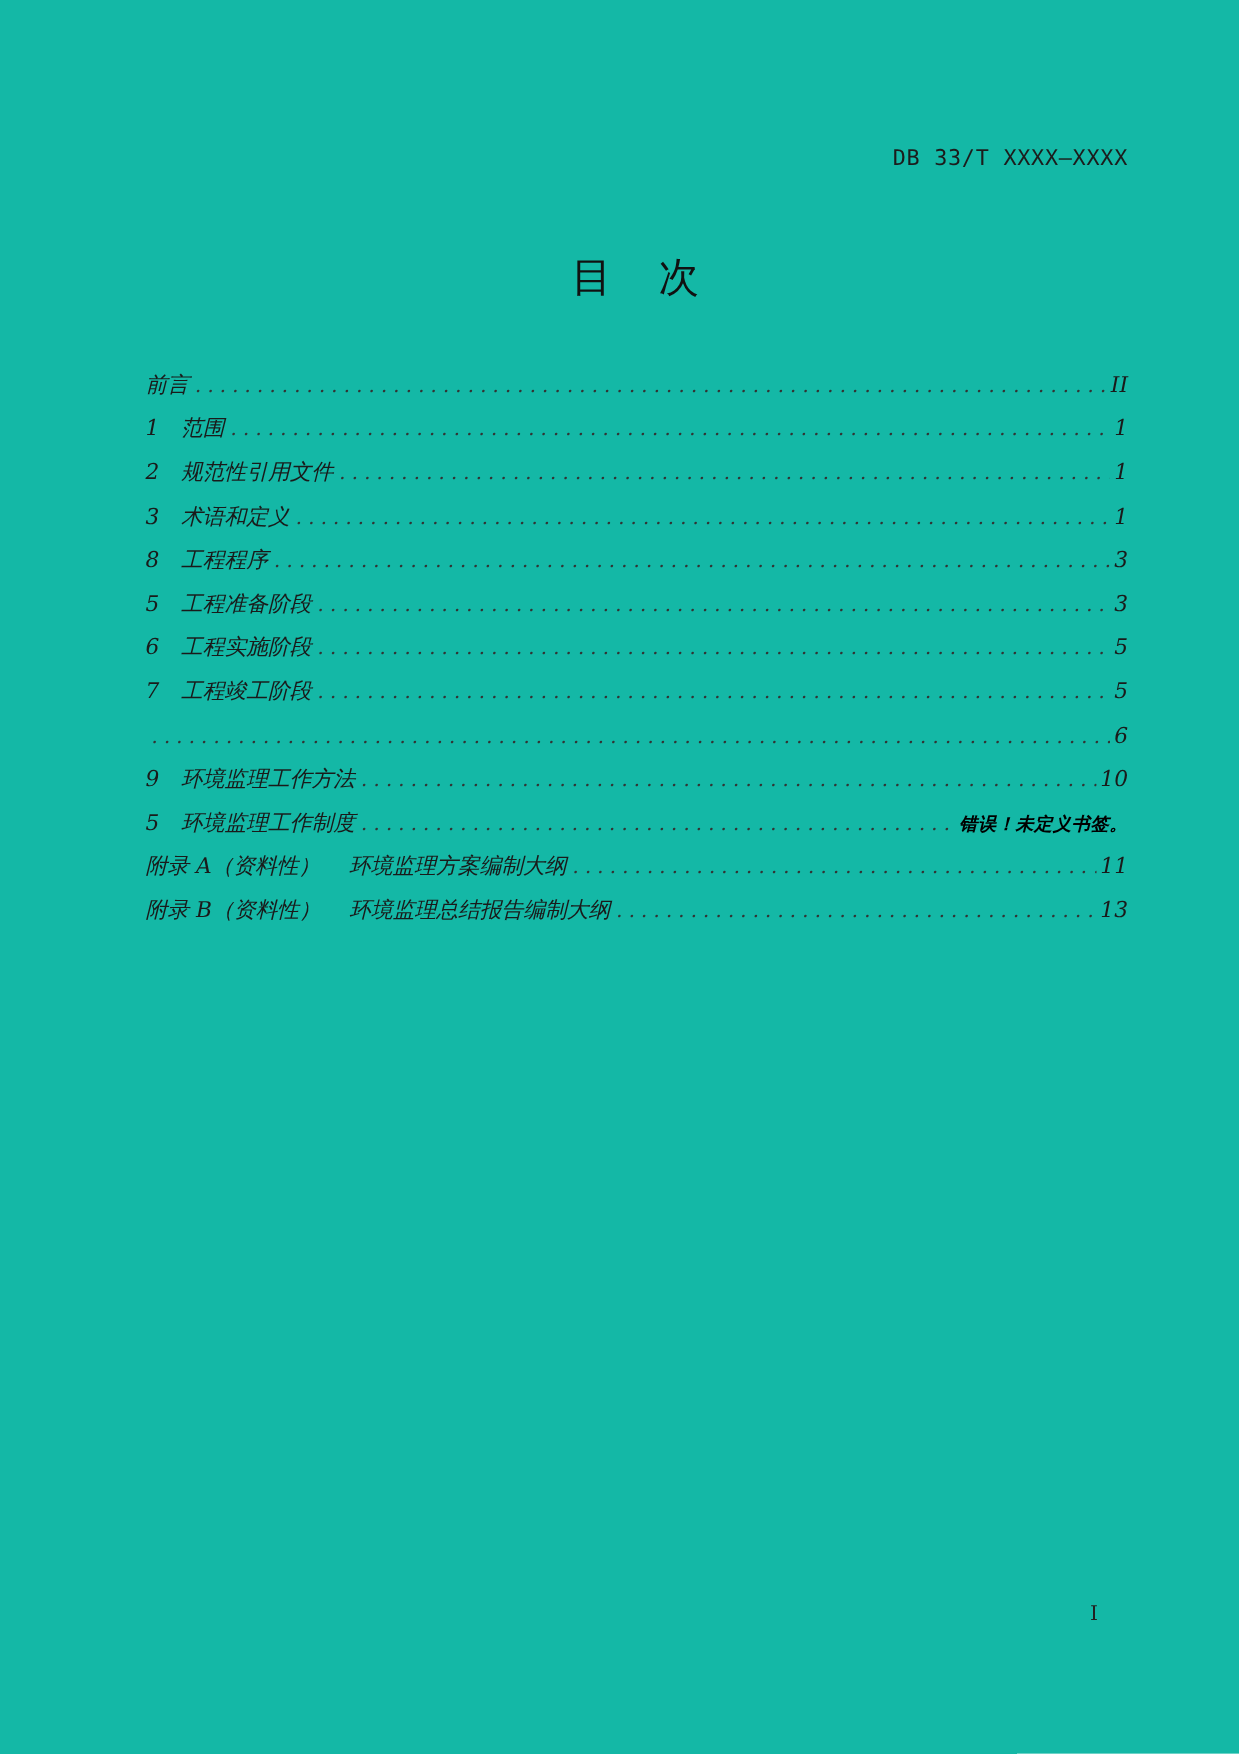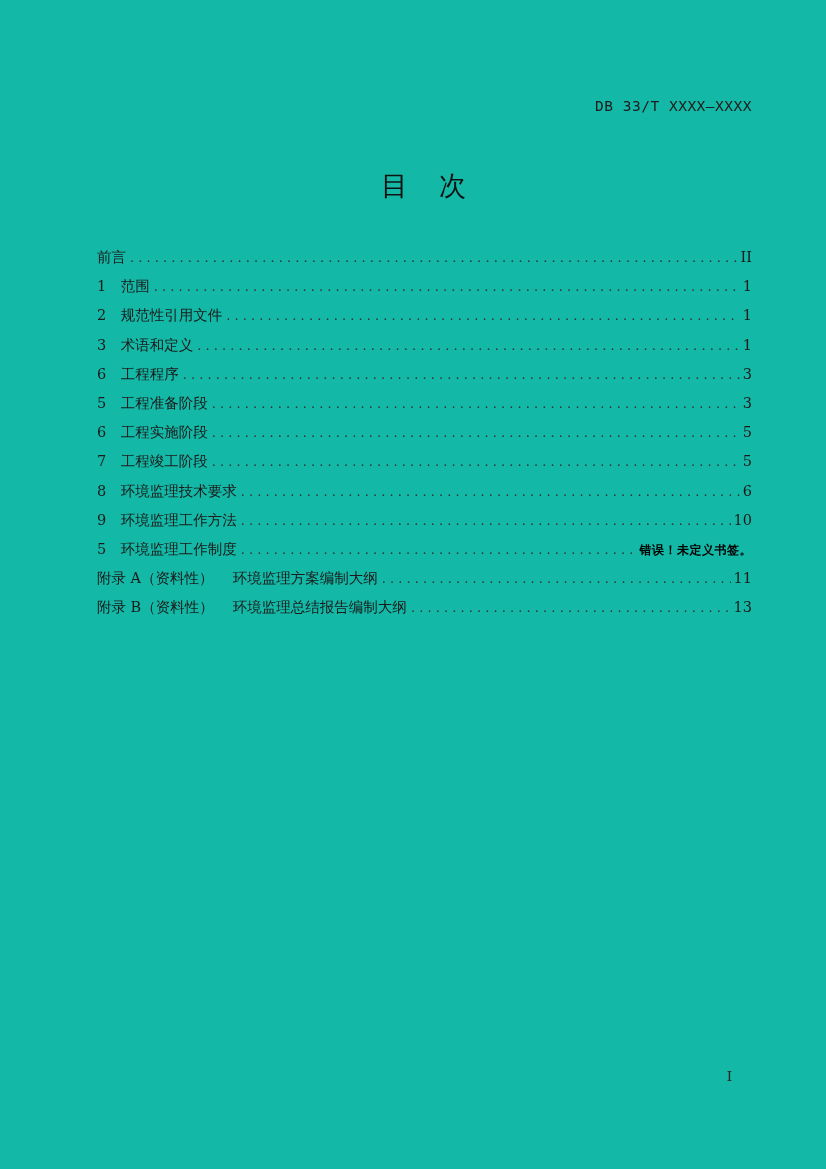--- a/index.html
+++ b/index.html
@@ -44,20 +44,21 @@
     font-family: "DejaVu Sans", "Liberation Sans", sans-serif;
     font-size: 27px;
     line-height: 30px;
     font-weight: 400;
     letter-spacing: 2px;
     color: #111;
     white-space: pre;
   }
   .toc-list {
     margin-top: 42px;
+    font-style: italic;
   }
   .toc-row {
     display: flex;
     align-items: baseline;
     line-height: 28.2px;
     font-size: 14.5px;
     white-space: pre;
   }
   .toc-label {
     flex: 0 0 auto;
@@ -125,21 +126,21 @@
         <span class="toc-page">1</span>
       </div>
 
       <div class="toc-row">
         <span class="toc-label">3　术语和定义</span>
         <span class="toc-dots"></span>
         <span class="toc-page">1</span>
       </div>
 
       <div class="toc-row">
-        <span class="toc-label">6　工程程序</span>
+        <span class="toc-label">8　工程程序</span>
         <span class="toc-dots"></span>
         <span class="toc-page">3</span>
       </div>
 
       <div class="toc-row">
         <span class="toc-label">5　工程准备阶段</span>
         <span class="toc-dots"></span>
         <span class="toc-page">3</span>
       </div>
 
@@ -149,21 +150,20 @@
         <span class="toc-page">5</span>
       </div>
 
       <div class="toc-row">
         <span class="toc-label">7　工程竣工阶段</span>
         <span class="toc-dots"></span>
         <span class="toc-page">5</span>
       </div>
 
       <div class="toc-row">
-        <span class="toc-label">8　环境监理技术要求</span>
         <span class="toc-dots"></span>
         <span class="toc-page">6</span>
       </div>
 
       <div class="toc-row">
         <span class="toc-label">9　环境监理工作方法</span>
         <span class="toc-dots"></span>
         <span class="toc-page">10</span>
       </div>
 

